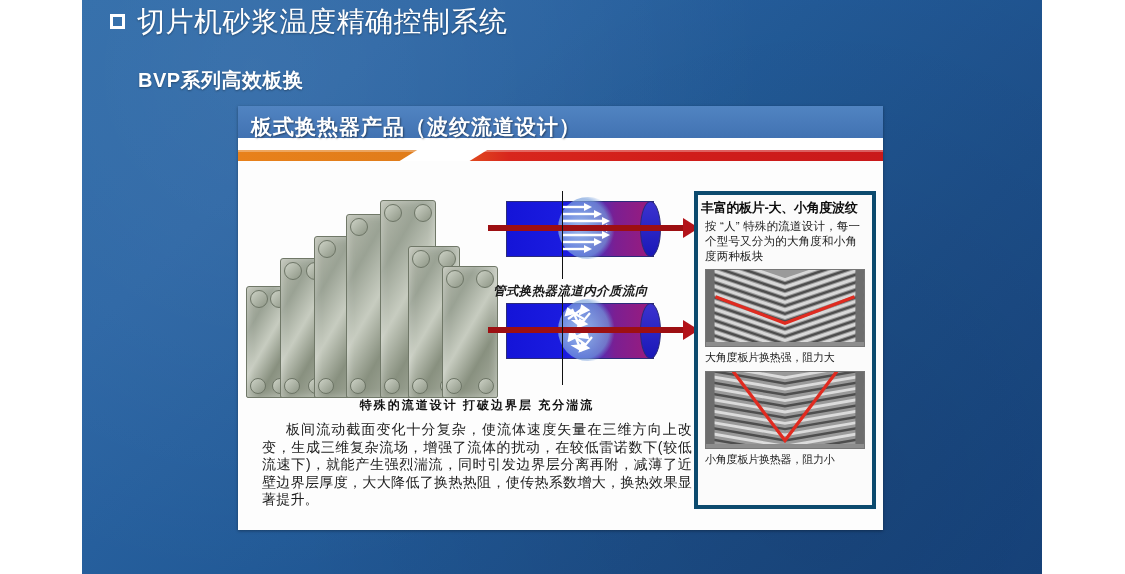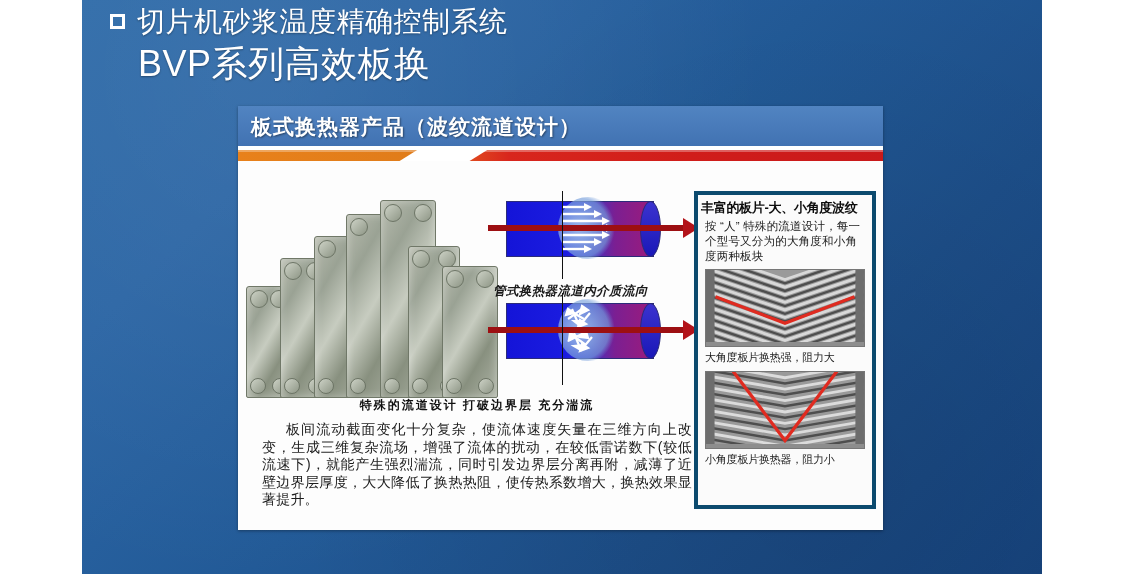--- a/index.html
+++ b/index.html
@@ -31,34 +31,35 @@
     display:flex;align-items:flex-start;gap:12px;
     color:#ffffff;font-size:28px;line-height:40px;
     letter-spacing:.5px;
     text-shadow:0 1px 2px rgba(0,0,0,.35);
   }
   .bullet-sq{
     width:15px;height:15px;margin-top:12px;flex:0 0 auto;
     border:3px solid #ffffff;background:transparent;box-sizing:border-box;
   }
   .title-line2{
-    color:#ffffff;font-size:36px;line-height:40px;
-    margin-left:28px;margin-top:2px;letter-spacing:.5px;
+    color:#ffffff;font-size:20px;line-height:40px;
+    margin-left:28px;margin-top:18px;letter-spacing:.5px;
     text-shadow:0 1px 2px rgba(0,0,0,.35);
+    font-weight:bold;
   }
 
   
   .picture{
     position:absolute;left:156px;top:106px;width:645px;height:424px;
     background:#ffffff;z-index:5;
     box-shadow:0 1px 3px rgba(0,0,0,.35);
     overflow:hidden;
   }
   .pic-header{
-    position:absolute;left:0;top:0;width:100%;height:40px;
+    position:absolute;left:0;top:0;width:100%;height:32px;
     background:linear-gradient(180deg,#5184c1 0%,#4a7cbb 45%,#4172b2 100%);
   }
   .pic-header .ph-text{
     position:absolute;left:13px;top:7px;
     color:#ffffff;font-size:21px;font-weight:bold;letter-spacing:1px;
     text-shadow:1px 1px 2px rgba(0,0,0,.45);
     white-space:nowrap;
   }
   .pic-stripe{
     position:absolute;left:0;top:44px;width:100%;height:11px;

